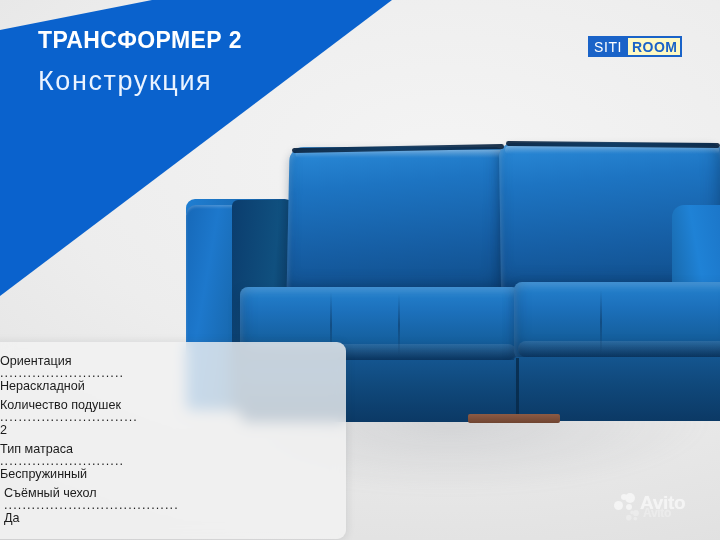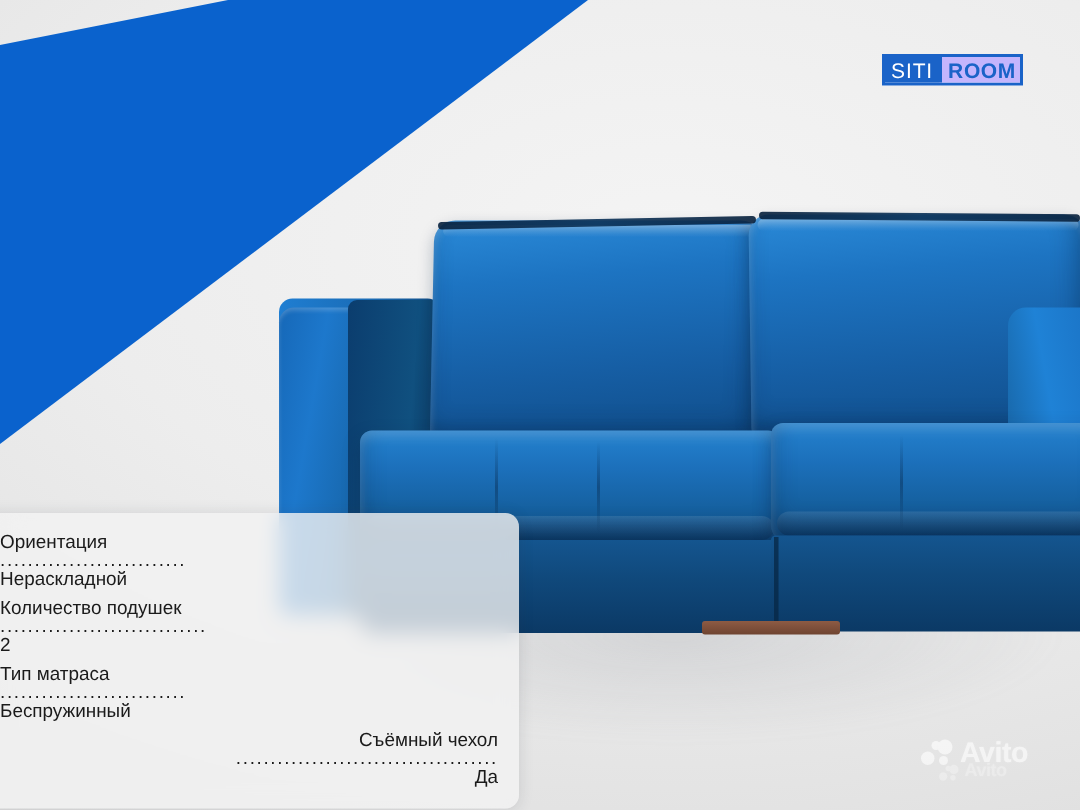--- a/index.html
+++ b/index.html
@@ -154,21 +154,21 @@
     border:2px solid #1a63c8;
     background:#ffffff;
     height:21px;
   }
   .logo-siti {
     background:#1a63c8; color:#ffffff;
     font-size:14px; font-weight:normal; letter-spacing:.6px;
     padding:0 4px; display:flex; align-items:center;
   }
   .logo-room {
-    background:#c4b5fd; color:#1a63c8;
+    background:#fef9c3; color:#1a63c8;
     font-size:14px; font-weight:bold; letter-spacing:.4px;
     padding:0 3px 0 4px; display:flex; align-items:center;
     border-left:2px solid #1a63c8;
   }
 
   
   .spec-card {
     position:absolute; left:-14px; top:342px; width:360px;
     padding:10px 14px 11px 14px;
     background:rgba(243,243,243,.80);
@@ -189,21 +189,21 @@
   .spec-dots {
     flex:1 1 auto; min-width:8px;
     overflow:hidden;
     margin:0 0 0 0;
     color:#1b1b1b;
     letter-spacing:1.1px;
     position:relative; top:-1px;
   }
   .spec-value { flex:0 0 auto; }
   
-  .spec-row.indent-1 { padding-left:4px;align-items:flex-end; }
+  .spec-row.indent-1 { padding-left:4px; }
   .spec-row.indent-2 { padding-left:7px; }
 
   
   .avito {
     position:absolute; left:614px; top:492px;
     display:flex; align-items:center; gap:4px;
     opacity:.62;
   }
   .avito-dots { position:relative; width:22px; height:20px; }
   .avito-dots i {
@@ -255,20 +255,24 @@
     <div class="crease" style="left:600px; top:290px; height:64px;"></div>
 
     <div class="base base-left"></div>
     <div class="base base-right"></div>
     <div class="base-seam"></div>
     <div class="foot"></div>
   </div>
 
   <div class="banner"></div>
 
+  <div class="title-block">
+    <div class="title">ТРАНСФОРМЕР 2</div>
+    <div class="subtitle">Конструкция</div>
+  </div>
 
   <div class="logo">
     <span class="logo-siti">SITI</span>
     <span class="logo-room">ROOM</span>
   </div>
 
   <div class="spec-card">
 
     <div class="spec-row">
       <span class="spec-label">Ориентация</span>

